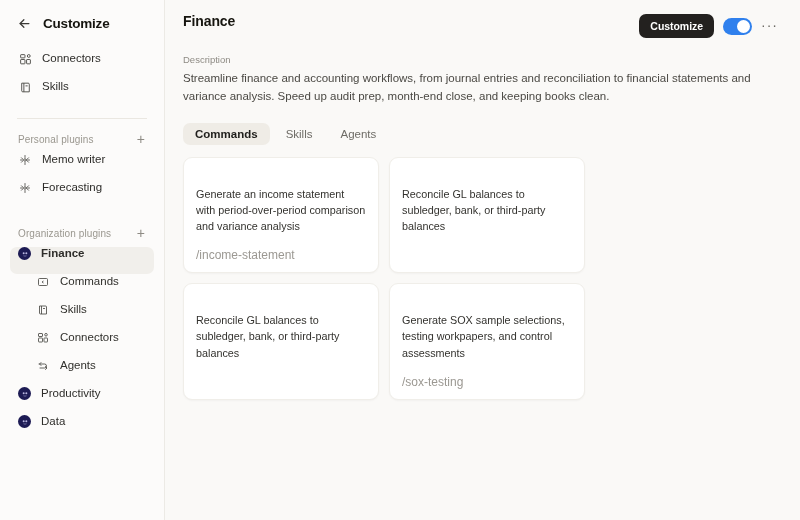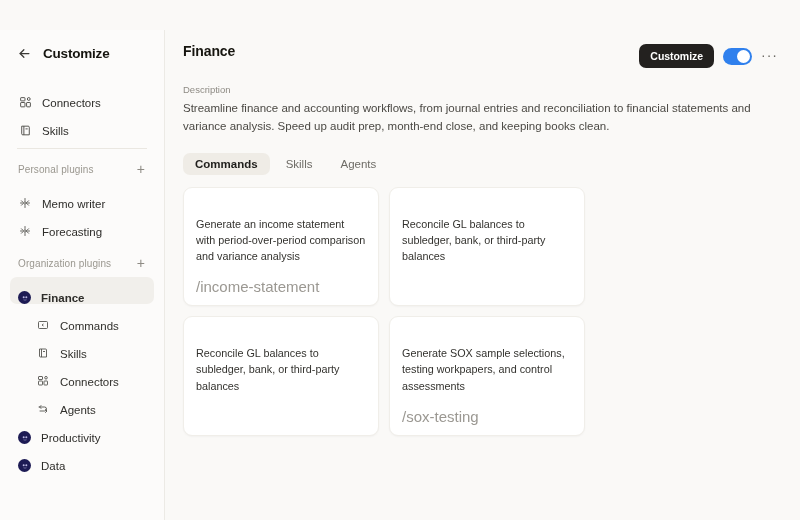--- a/index.html
+++ b/index.html
@@ -3,21 +3,21 @@
 <meta charset="utf-8">
 <style>
   * { box-sizing: border-box; margin: 0; padding: 0; }
   html, body {
     width: 800px; height: 520px;
     overflow: hidden;
     font-family: "Liberation Sans", sans-serif;
     background: #faf9f7;
     color: #1f1e1c;
   }
-  .app { display: flex; width: 800px; height: 368px; margin-top: 30px; }
+  .app { display: flex; width: 800px; height: 368px; }
 
   
   .sidebar {
     width: 165px; height: 520px;
     background: #fcfbfa;
     border-right: 1px solid #eceae5;
     padding: 0 10px;
     flex: 0 0 165px;
     overflow: hidden;
   }
@@ -26,21 +26,21 @@
     height: 46px; padding: 0 6px; margin-bottom: 6px;
   }
   .back-arrow {
     width: 16px; height: 16px; flex: 0 0 16px;
     color: #3b3a37; display: flex; align-items: center; justify-content: center;
     cursor: pointer;
   }
   .sb-title { font-size: 13.5px; font-weight: 700; letter-spacing: -0.2px; color: #16150f; }
 
   .sb-item {
-    display: flex; align-items: flex-end; gap: 10px;
+    display: flex; align-items: flex-start; gap: 10px;
     height: 27px; padding: 0 8px; border-radius: 7px;
     font-size: 11.5px; color: #2e2d2a; cursor: pointer;
     margin-bottom: 1px;
   }
   .sb-item.active { background: #f1efeb; }
   .sb-item .ico { width: 14px; height: 14px; flex: 0 0 14px; display:flex; align-items:center; justify-content:center; color:#4a4945; }
   .sb-item.sub { padding-left: 26px; }
   .sb-item.sub .lbl { font-size: 11.5px; color: #31302c; }
 
   .divider { height: 1px; background: #eae7e1; margin: 11px 7px 9px; }
@@ -101,21 +101,21 @@
 
   .cards { display: flex; flex-wrap: wrap; gap: 10px; margin-top: 12px; }
   .card {
     width: 196px; background: #fff; border-radius: 9px;
     border: 1px solid #f0eee9; padding: 28px 12px 10px;
     box-shadow: 0 1px 2px rgba(30,28,24,0.035);
     display: flex; flex-direction: column; justify-content: space-between;
     min-height: 73px; cursor: pointer;
   }
   .card-title { font-size: 10.8px; color: #33322e; line-height: 1.5; }
-  .card-slug { font-size: 15px; color: #9b9892; margin-top: 14px; }
+  .card-slug { font-size: 12px; color: #9b9892; margin-top: 14px; }
 </style>
 </head>
 <body>
 
 <div class="app">
 
   <aside class="sidebar">
 
     <div class="sb-head">
       <span class="back-arrow">

